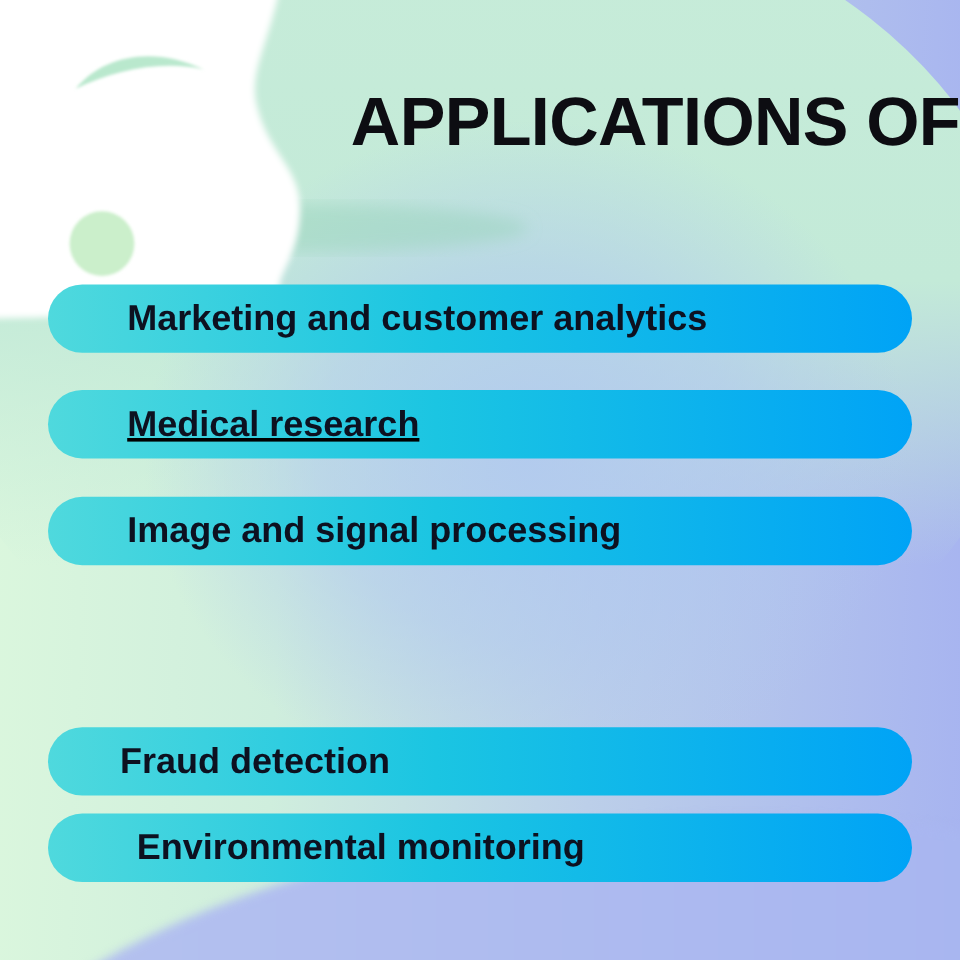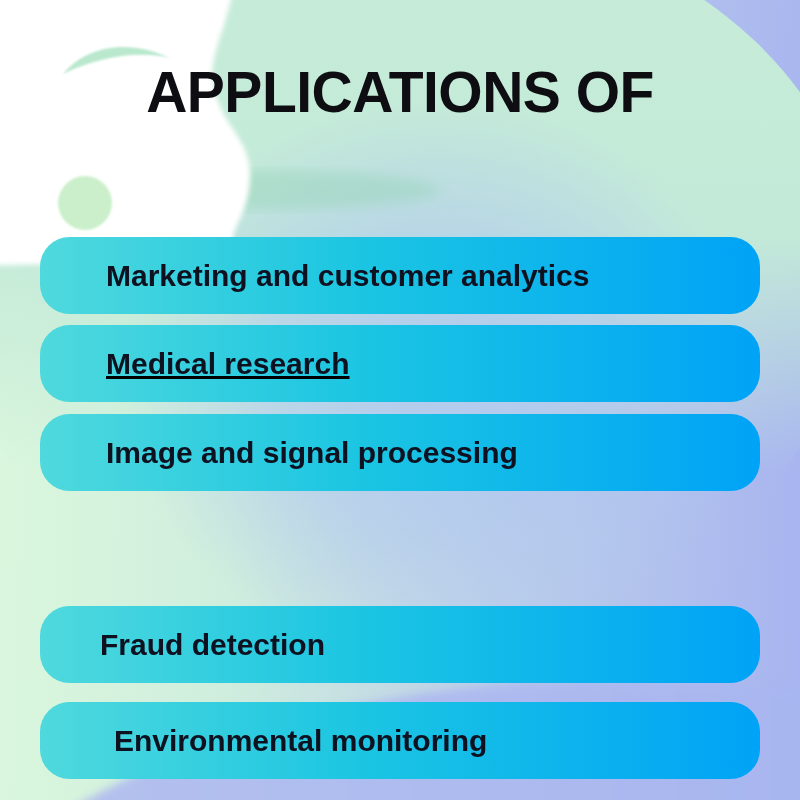--- a/index.html
+++ b/index.html
@@ -67,37 +67,37 @@
   }
   .white-blob  { fill: var(--bg-white-blob); }
   .crescent    { fill: #b9e8cd; }
   .small-circ  { fill: #cbefcb; }
   .title-wave  { fill: rgba(150,210,185,0.45); }
 
   
   .title {
     position: absolute;
     left: 0;
-    top: 66px;
+    top: 76px;
     width: 800px;
-    text-align: center;
+    text-align: right;
     font-weight: 800;
     font-size: 57px;
     line-height: 52px;
     letter-spacing: -0.5px;
     color: var(--title-text);
   }
   .title .line { display: block; }
 
   
   .bar {
     position: absolute;
     left: 40px;
     width: 720px;
-    height: 77px;
+    height: 57px;
     border-radius: 29.5px;
     background: linear-gradient(90deg,
       var(--bar-gradient-start) 0%,
       var(--bar-gradient-mid) 45%,
       var(--bar-gradient-end) 100%);
     display: flex;
     align-items: center;
     padding-left: 66px;
     box-sizing: border-box;
   }
@@ -108,21 +108,21 @@
     color: var(--item-text);
     white-space: nowrap;
   }
   .bar-1 { top: 237px; }
   .bar-2 { top: 325px; text-decoration: underline; }
   .bar-3 { top: 414px; }
   .bar-4 { top: 502px; }
   .bar-5 { top: 590px; margin-top: 16px; }
   .bar-6 { top: 678px; }
   .bar-5 { padding-left: 60px; }
-  .bar-6 { padding-left: 74px; margin-top: 24px; }
+  .bar-6 { padding-left: 74px; }
 </style>
 </head>
 <body>
 
 <div class="poster">
 
   <div class="bg-base"></div>
   <div class="blob-mint"></div>
   <div class="blob-center-blue"></div>
   <div class="blob-bottom"></div>

